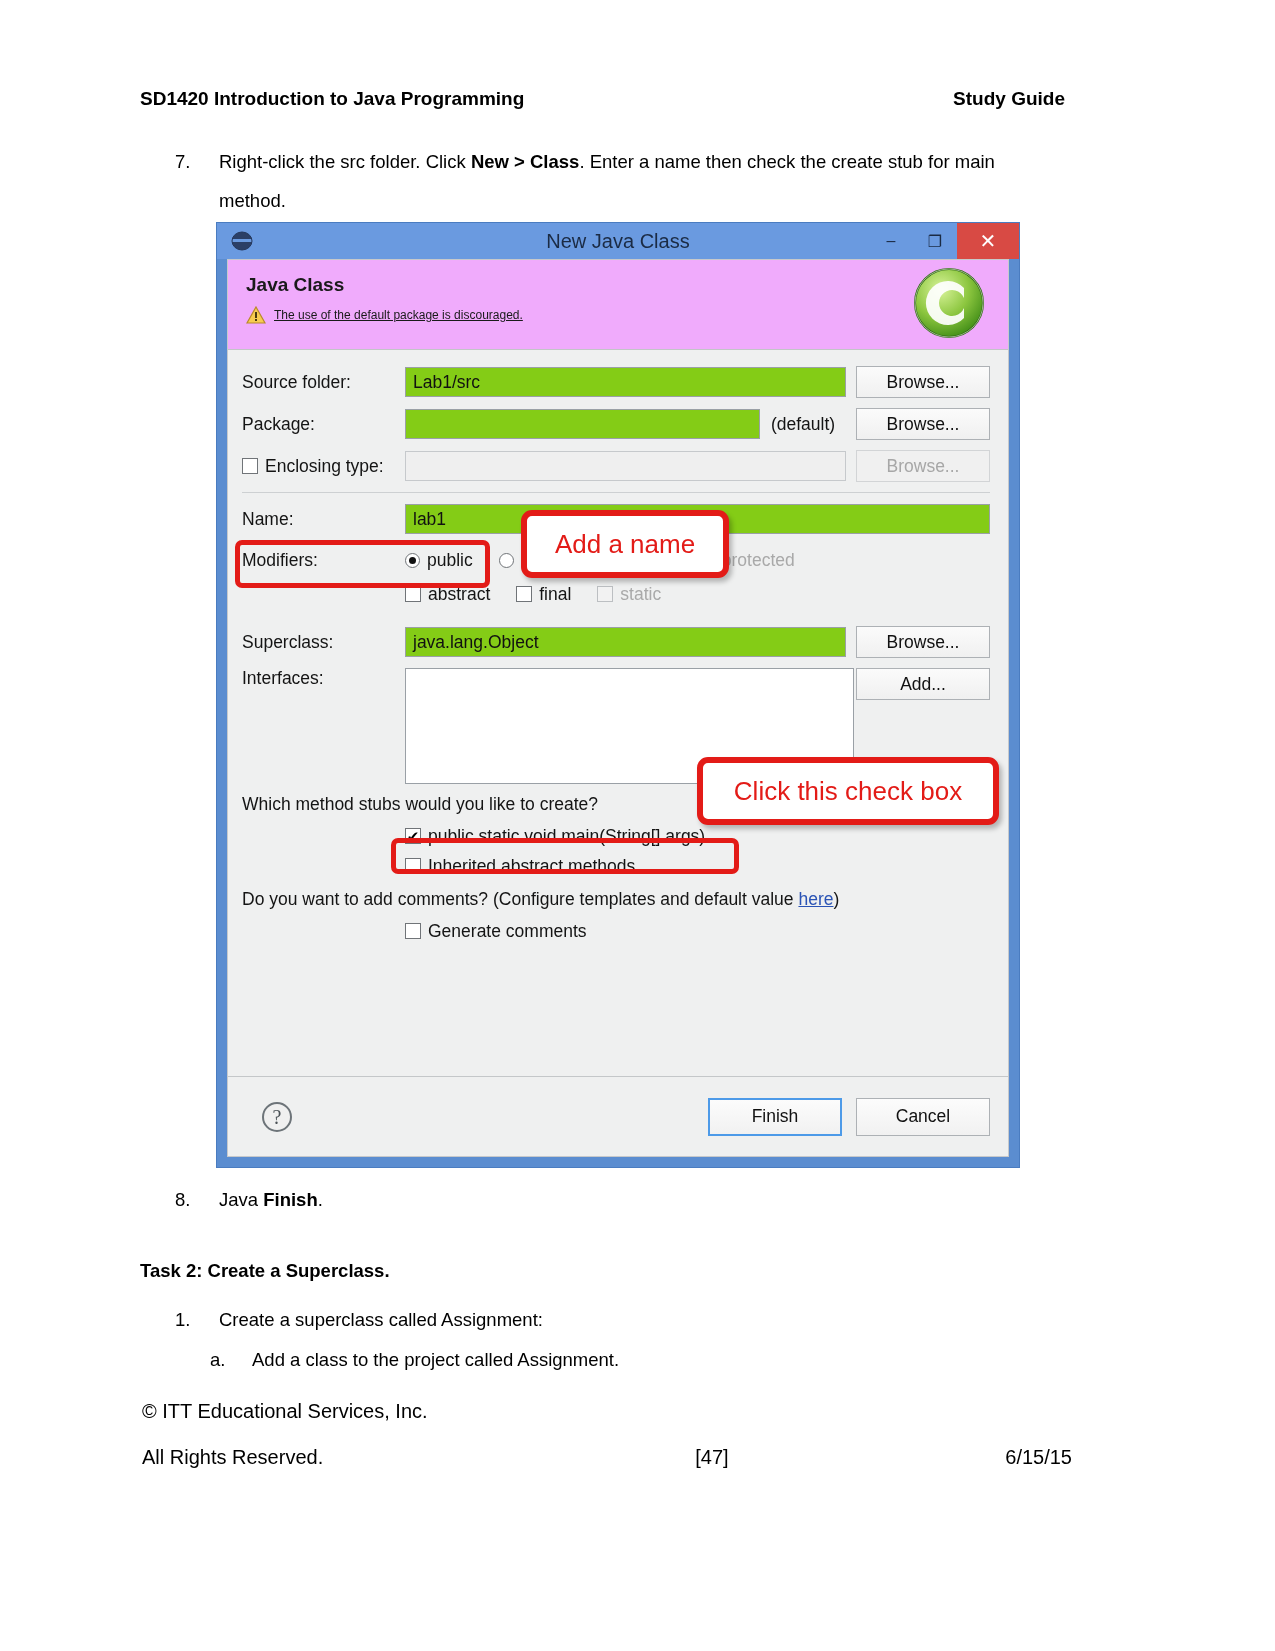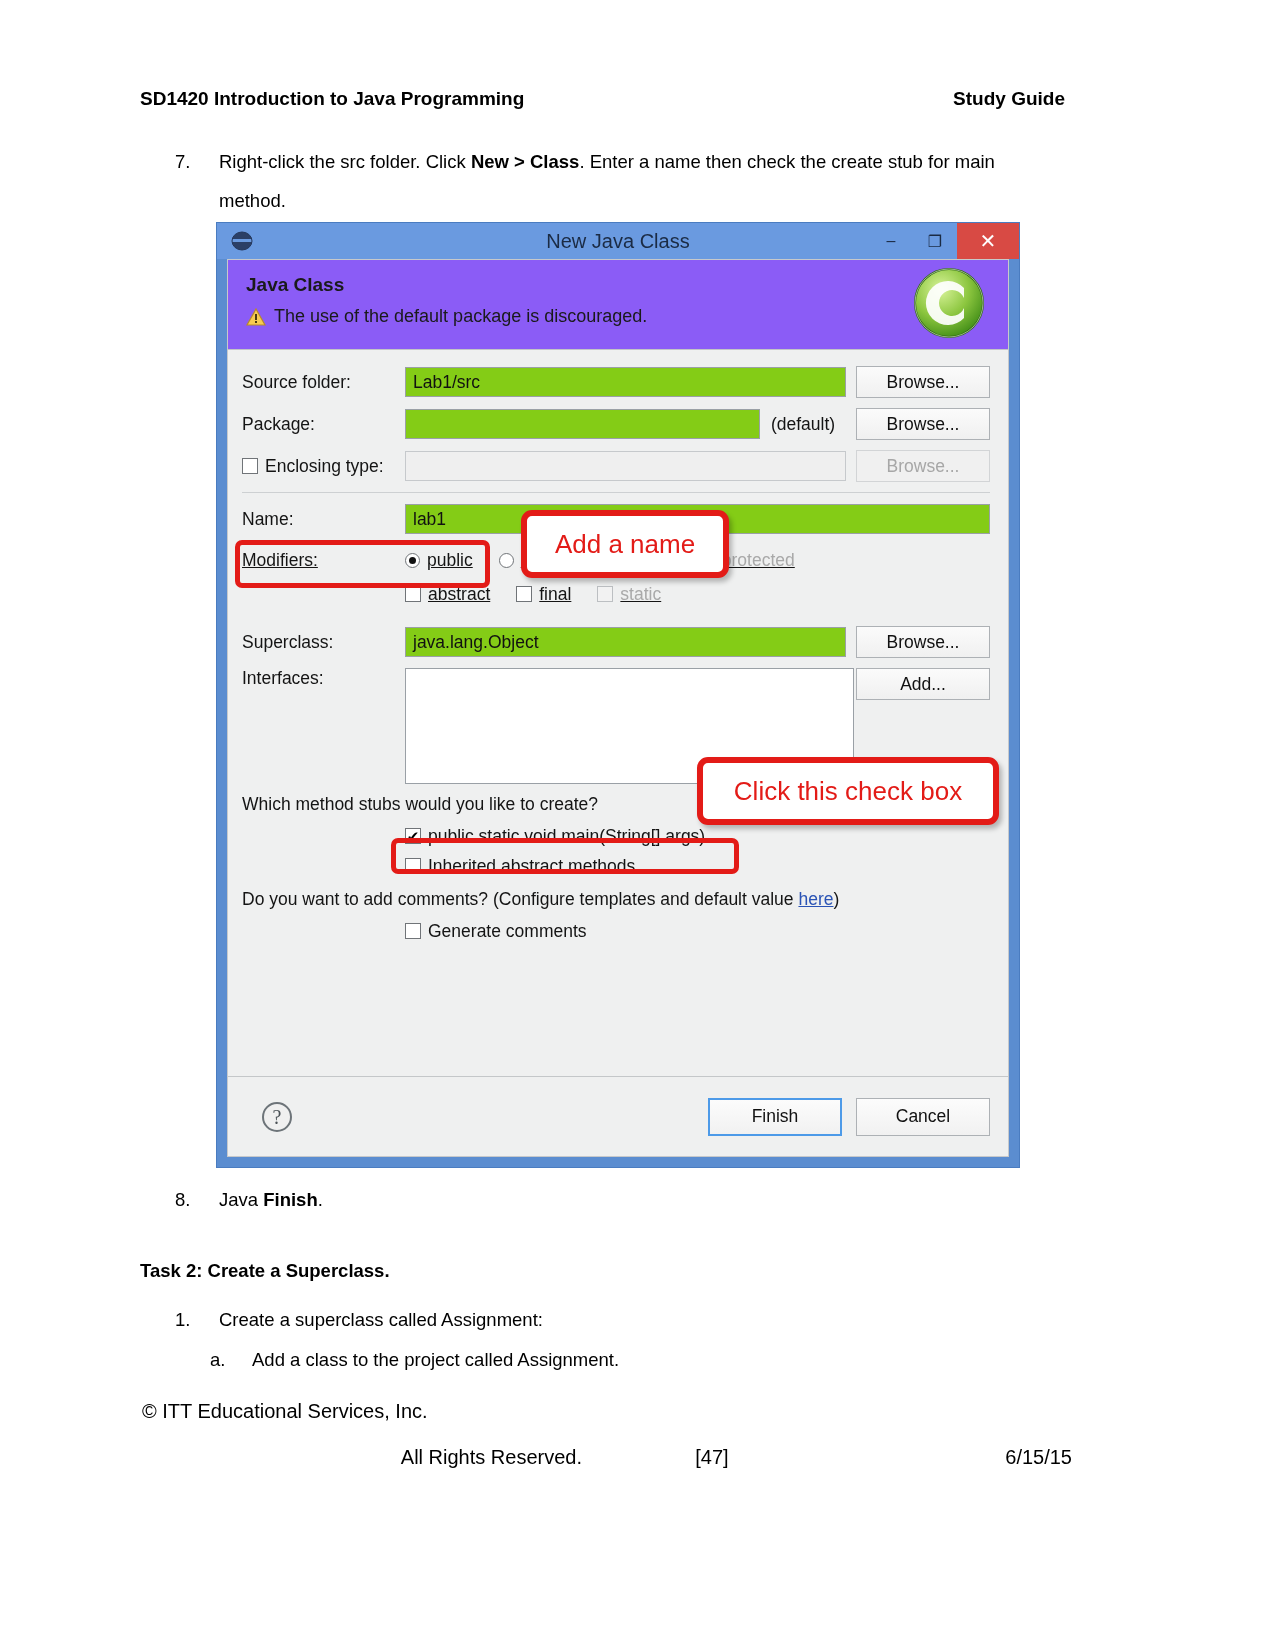--- a/index.html
+++ b/index.html
@@ -66,21 +66,21 @@
     font-size: 20px;
   }
   .footer-row {
     position: absolute;
     left: 142px;
     top: 1446px;
     width: 930px;
     display: flex;
     font-size: 20px;
   }
-  .footer-row .f-left { width: 440px; text-align: right; }
+  .footer-row .f-left { width: 440px; }
   .footer-row .f-mid { width: 260px; text-align: center; }
   .footer-row .f-right { flex: 1; text-align: right; }
 
   
   .dialog {
     position: absolute;
     left: 216px;
     top: 222px;
     width: 804px;
     height: 946px;
@@ -141,36 +141,37 @@
     bottom: 10px;
     background: #eff0f0;
     border: 1px solid #c7c9cb;
     box-sizing: border-box;
   }
 
   
   .dlg-head {
     position: relative;
     height: 90px;
-    background: #8b5cf6;
+    background: #f0abfc;
     border-bottom: 1px solid #c3c5c7;
     padding: 14px 18px 0 18px;
     box-sizing: border-box;
   }
   .dlg-head h1 {
     margin: 0 0 10px 0;
     font-size: 19px;
     font-weight: bold;
     color: #1a1a1a;
   }
   .dlg-head .warn-row {
     display: flex;
     align-items: center;
-    font-size: 18px;
+    font-size: 12px;
     color: #1a1a1a;
+    text-decoration: underline;
   }
   .warn-icon { margin-right: 8px; display: inline-flex; }
   .head-logo {
     position: absolute;
     right: 22px;
     top: 6px;
     width: 74px;
     height: 74px;
   }
 
@@ -256,21 +257,21 @@
     background: #111;
   }
   .opt { display: flex; align-items: center; margin-right: 26px; }
   .opt.dim { color: #a9a9a9; }
 
   .sep {
     border-top: 1px solid #cdd0d2;
     margin: 4px 0 10px 0;
   }
 
-  .mod-row { display: flex; align-items: center; height: 30px; margin-bottom: 4px; text-decoration: underline;}
+  .mod-row { display: flex; align-items: center; height: 30px; margin-bottom: 4px;}
   .mod-row .indent { width: 163px; flex: 0 0 163px; }
 
   .iface-box {
     flex: 1;
     height: 116px;
     background: #ffffff;
     border: 1px solid #9aa0a6;
     box-sizing: border-box;
   }
   .iface-btncol { width: 134px; flex: 0 0 134px; margin-left: 2px; }

